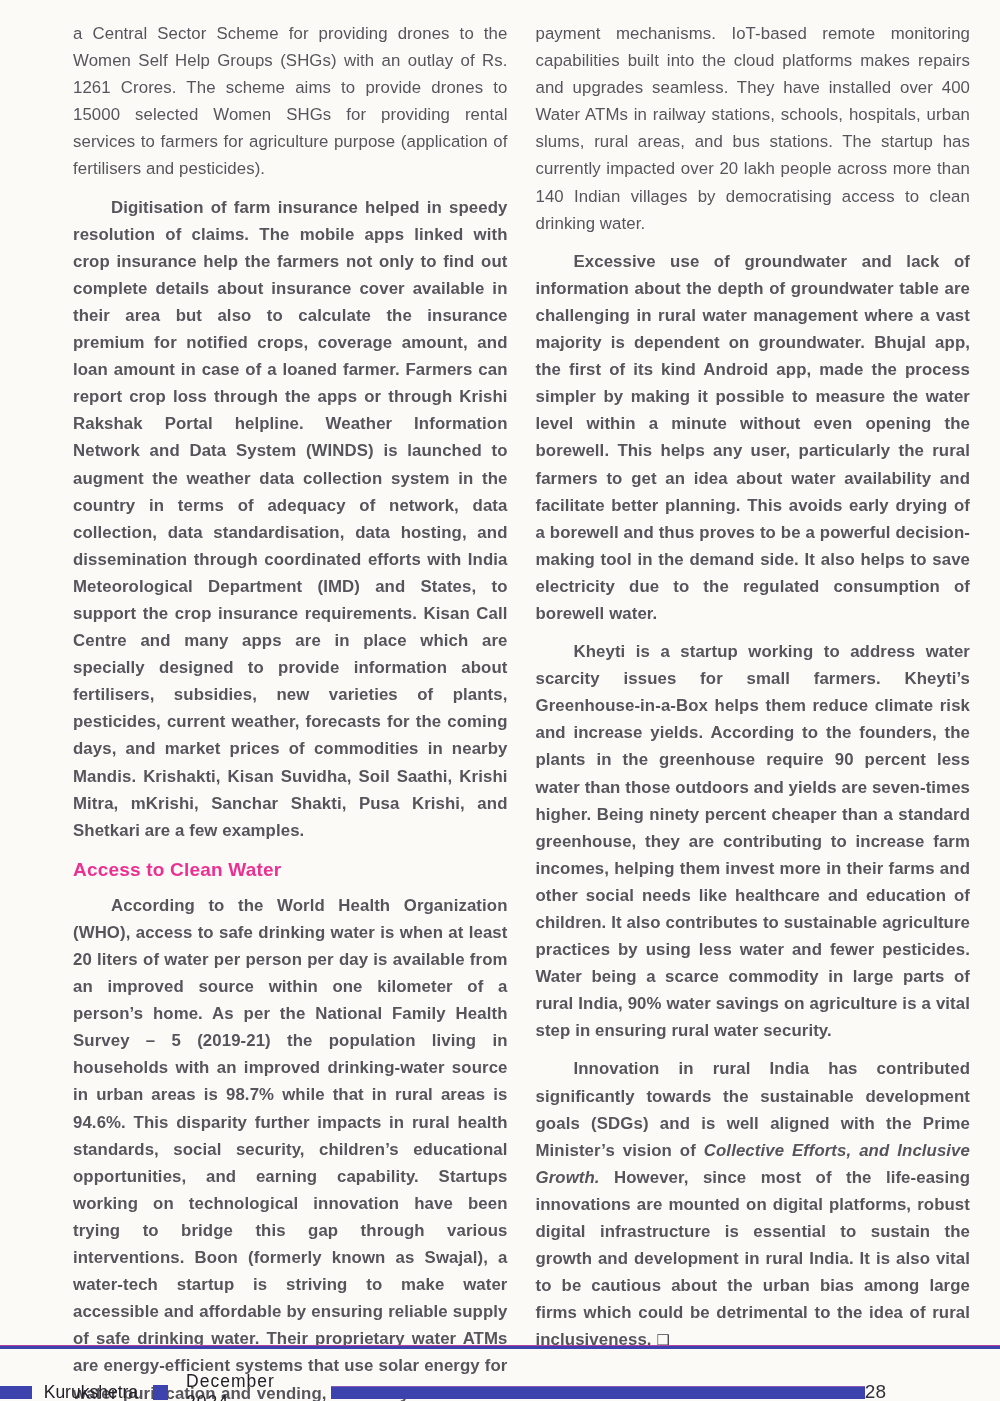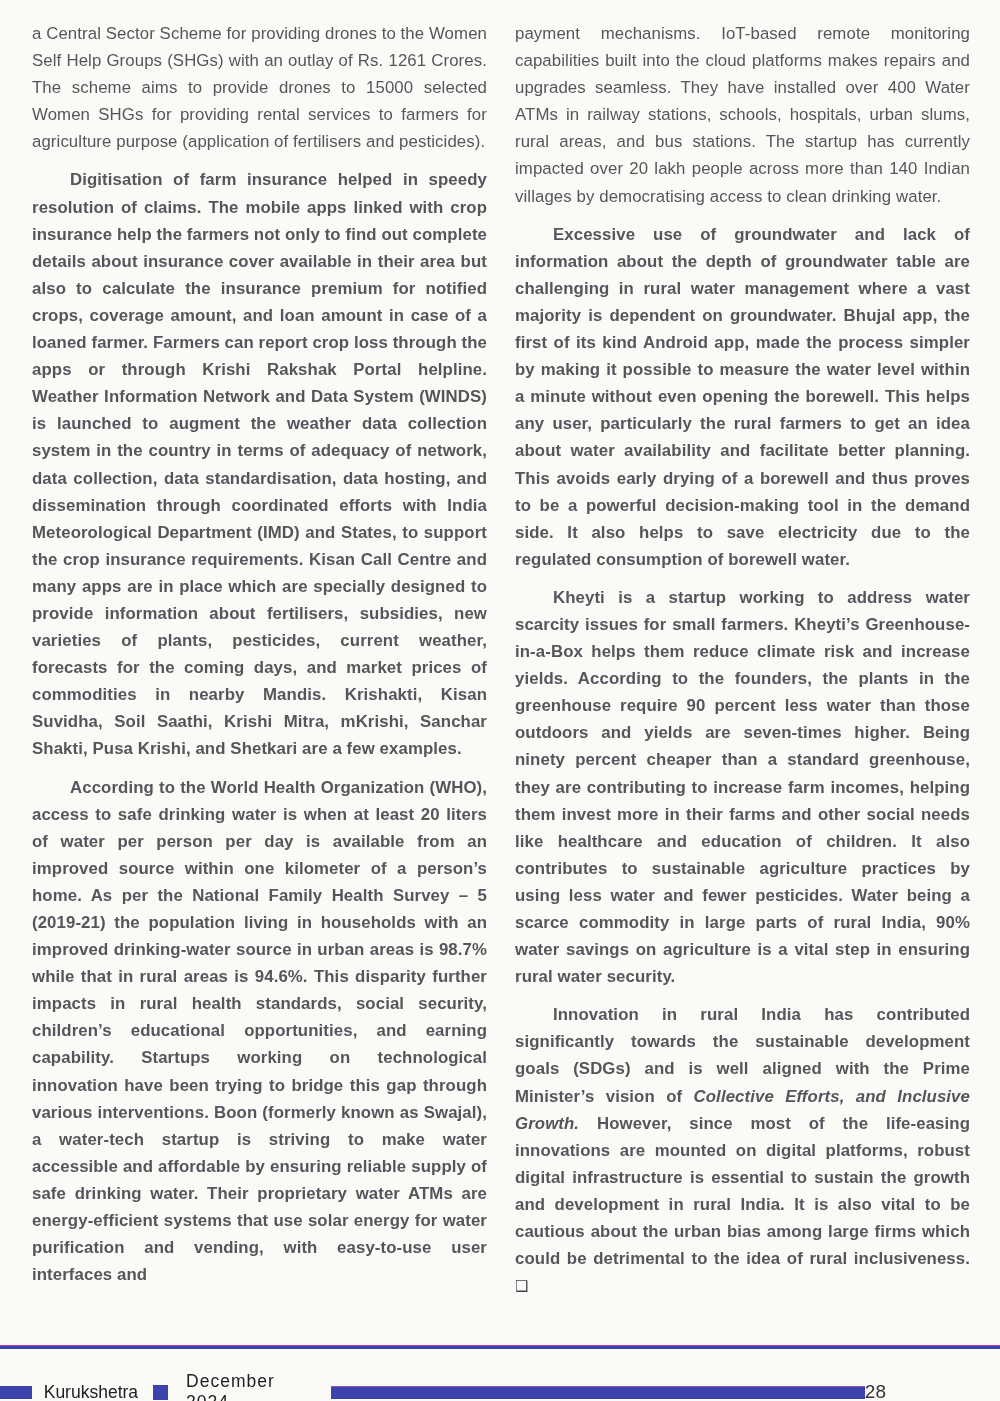--- a/index.html
+++ b/index.html
@@ -10,20 +10,21 @@
     position: relative;
     background: #fbfaf7;
     font-family: "Liberation Sans", "DejaVu Sans", sans-serif;
     color: #57555c;
     overflow: hidden;
   }
   .page {
     position: absolute;
     inset: 0;
     padding: 20px 30px 0 32px;
+    margin-left: 41px;
   }
   .columns {
     display: flex;
     gap: 28px;
   }
   .col {
     flex: 1 1 0;
     min-width: 0;
   }
   p.body-para {
@@ -105,20 +106,21 @@
 </style>
 </head>
 <body>
 
 <div class="page">
   <div class="columns">
 
     <div class="col">
       <p class="body-para">a Central Sector Scheme for providing drones to the Women Self Help Groups (SHGs) with an outlay of Rs. 1261 Crores. The scheme aims to provide drones to 15000 selected Women SHGs for providing rental services to farmers for agriculture purpose (application of fertilisers and pesticides).</p>
       <p class="body-para indent">Digitisation of farm insurance helped in speedy resolution of claims. The mobile apps linked with crop insurance help the farmers not only to find out complete details about insurance cover available in their area but also to calculate the insurance premium for notified crops, coverage amount, and loan amount in case of a loaned farmer. Farmers can report crop loss through the apps or through Krishi Rakshak Portal helpline. Weather Information Network and Data System (WINDS) is launched to augment the weather data collection system in the country in terms of adequacy of network, data collection, data standardisation, data hosting, and dissemination through coordinated efforts with India Meteorological Department (IMD) and States, to support the crop insurance requirements. Kisan Call Centre and many apps are in place which are specially designed to provide information about fertilisers, subsidies, new varieties of plants, pesticides, current weather, forecasts for the coming days, and market prices of commodities in nearby Mandis. Krishakti, Kisan Suvidha, Soil Saathi, Krishi Mitra, mKrishi, Sanchar Shakti, Pusa Krishi, and Shetkari are a few examples.</p>
+      <h2 class="section-heading">Access to Clean Water</h2>
       <p class="body-para indent">According to the World Health Organization (WHO), access to safe drinking water is when at least 20 liters of water per person per day is available from an improved source within one kilometer of a person’s home. As per the National Family Health Survey – 5 (2019-21) the population living in households with an improved drinking-water source in urban areas is 98.7% while that in rural areas is 94.6%. This disparity further impacts in rural health standards, social security, children’s educational opportunities, and earning capability. Startups working on technological innovation have been trying to bridge this gap through various interventions. Boon (formerly known as Swajal), a water-tech startup is striving to make water accessible and affordable by ensuring reliable supply of safe drinking water. Their proprietary water ATMs are energy-efficient systems that use solar energy for water purification and vending, with easy-to-use user interfaces and</p>
     </div>
 
     <div class="col">
       <p class="body-para">payment mechanisms. IoT-based remote monitoring capabilities built into the cloud platforms makes repairs and upgrades seamless. They have installed over 400 Water ATMs in railway stations, schools, hospitals, urban slums, rural areas, and bus stations. The startup has currently impacted over 20 lakh people across more than 140 Indian villages by democratising access to clean drinking water.</p>
       <p class="body-para indent">Excessive use of groundwater and lack of information about the depth of groundwater table are challenging in rural water management where a vast majority is dependent on groundwater. Bhujal app, the first of its kind Android app, made the process simpler by making it possible to measure the water level within a minute without even opening the borewell. This helps any user, particularly the rural farmers to get an idea about water availability and facilitate better planning. This avoids early drying of a borewell and thus proves to be a powerful decision-making tool in the demand side. It also helps to save electricity due to the regulated consumption of borewell water.</p>
       <p class="body-para indent">Kheyti is a startup working to address water scarcity issues for small farmers. Kheyti’s Greenhouse-in-a-Box helps them reduce climate risk and increase yields. According to the founders, the plants in the greenhouse require 90 percent less water than those outdoors and yields are seven-times higher. Being ninety percent cheaper than a standard greenhouse, they are contributing to increase farm incomes, helping them invest more in their farms and other social needs like healthcare and education of children. It also contributes to sustainable agriculture practices by using less water and fewer pesticides. Water being a scarce commodity in large parts of rural India, 90% water savings on agriculture is a vital step in ensuring rural water security.</p>
       <p class="body-para indent"><span>Innovation in rural India has contributed significantly towards the sustainable development goals (SDGs) and is well aligned with the Prime Minister’s vision of </span><span class="italic">Collective Efforts, and Inclusive Growth.</span><span> However, since most of the life-easing innovations are mounted on digital platforms, robust digital infrastructure is essential to sustain the growth and development in rural India. It is also vital to be cautious about the urban bias among large firms which could be detrimental to the idea of rural inclusiveness. </span><span class="end-mark">❑</span></p>
     </div>
 

